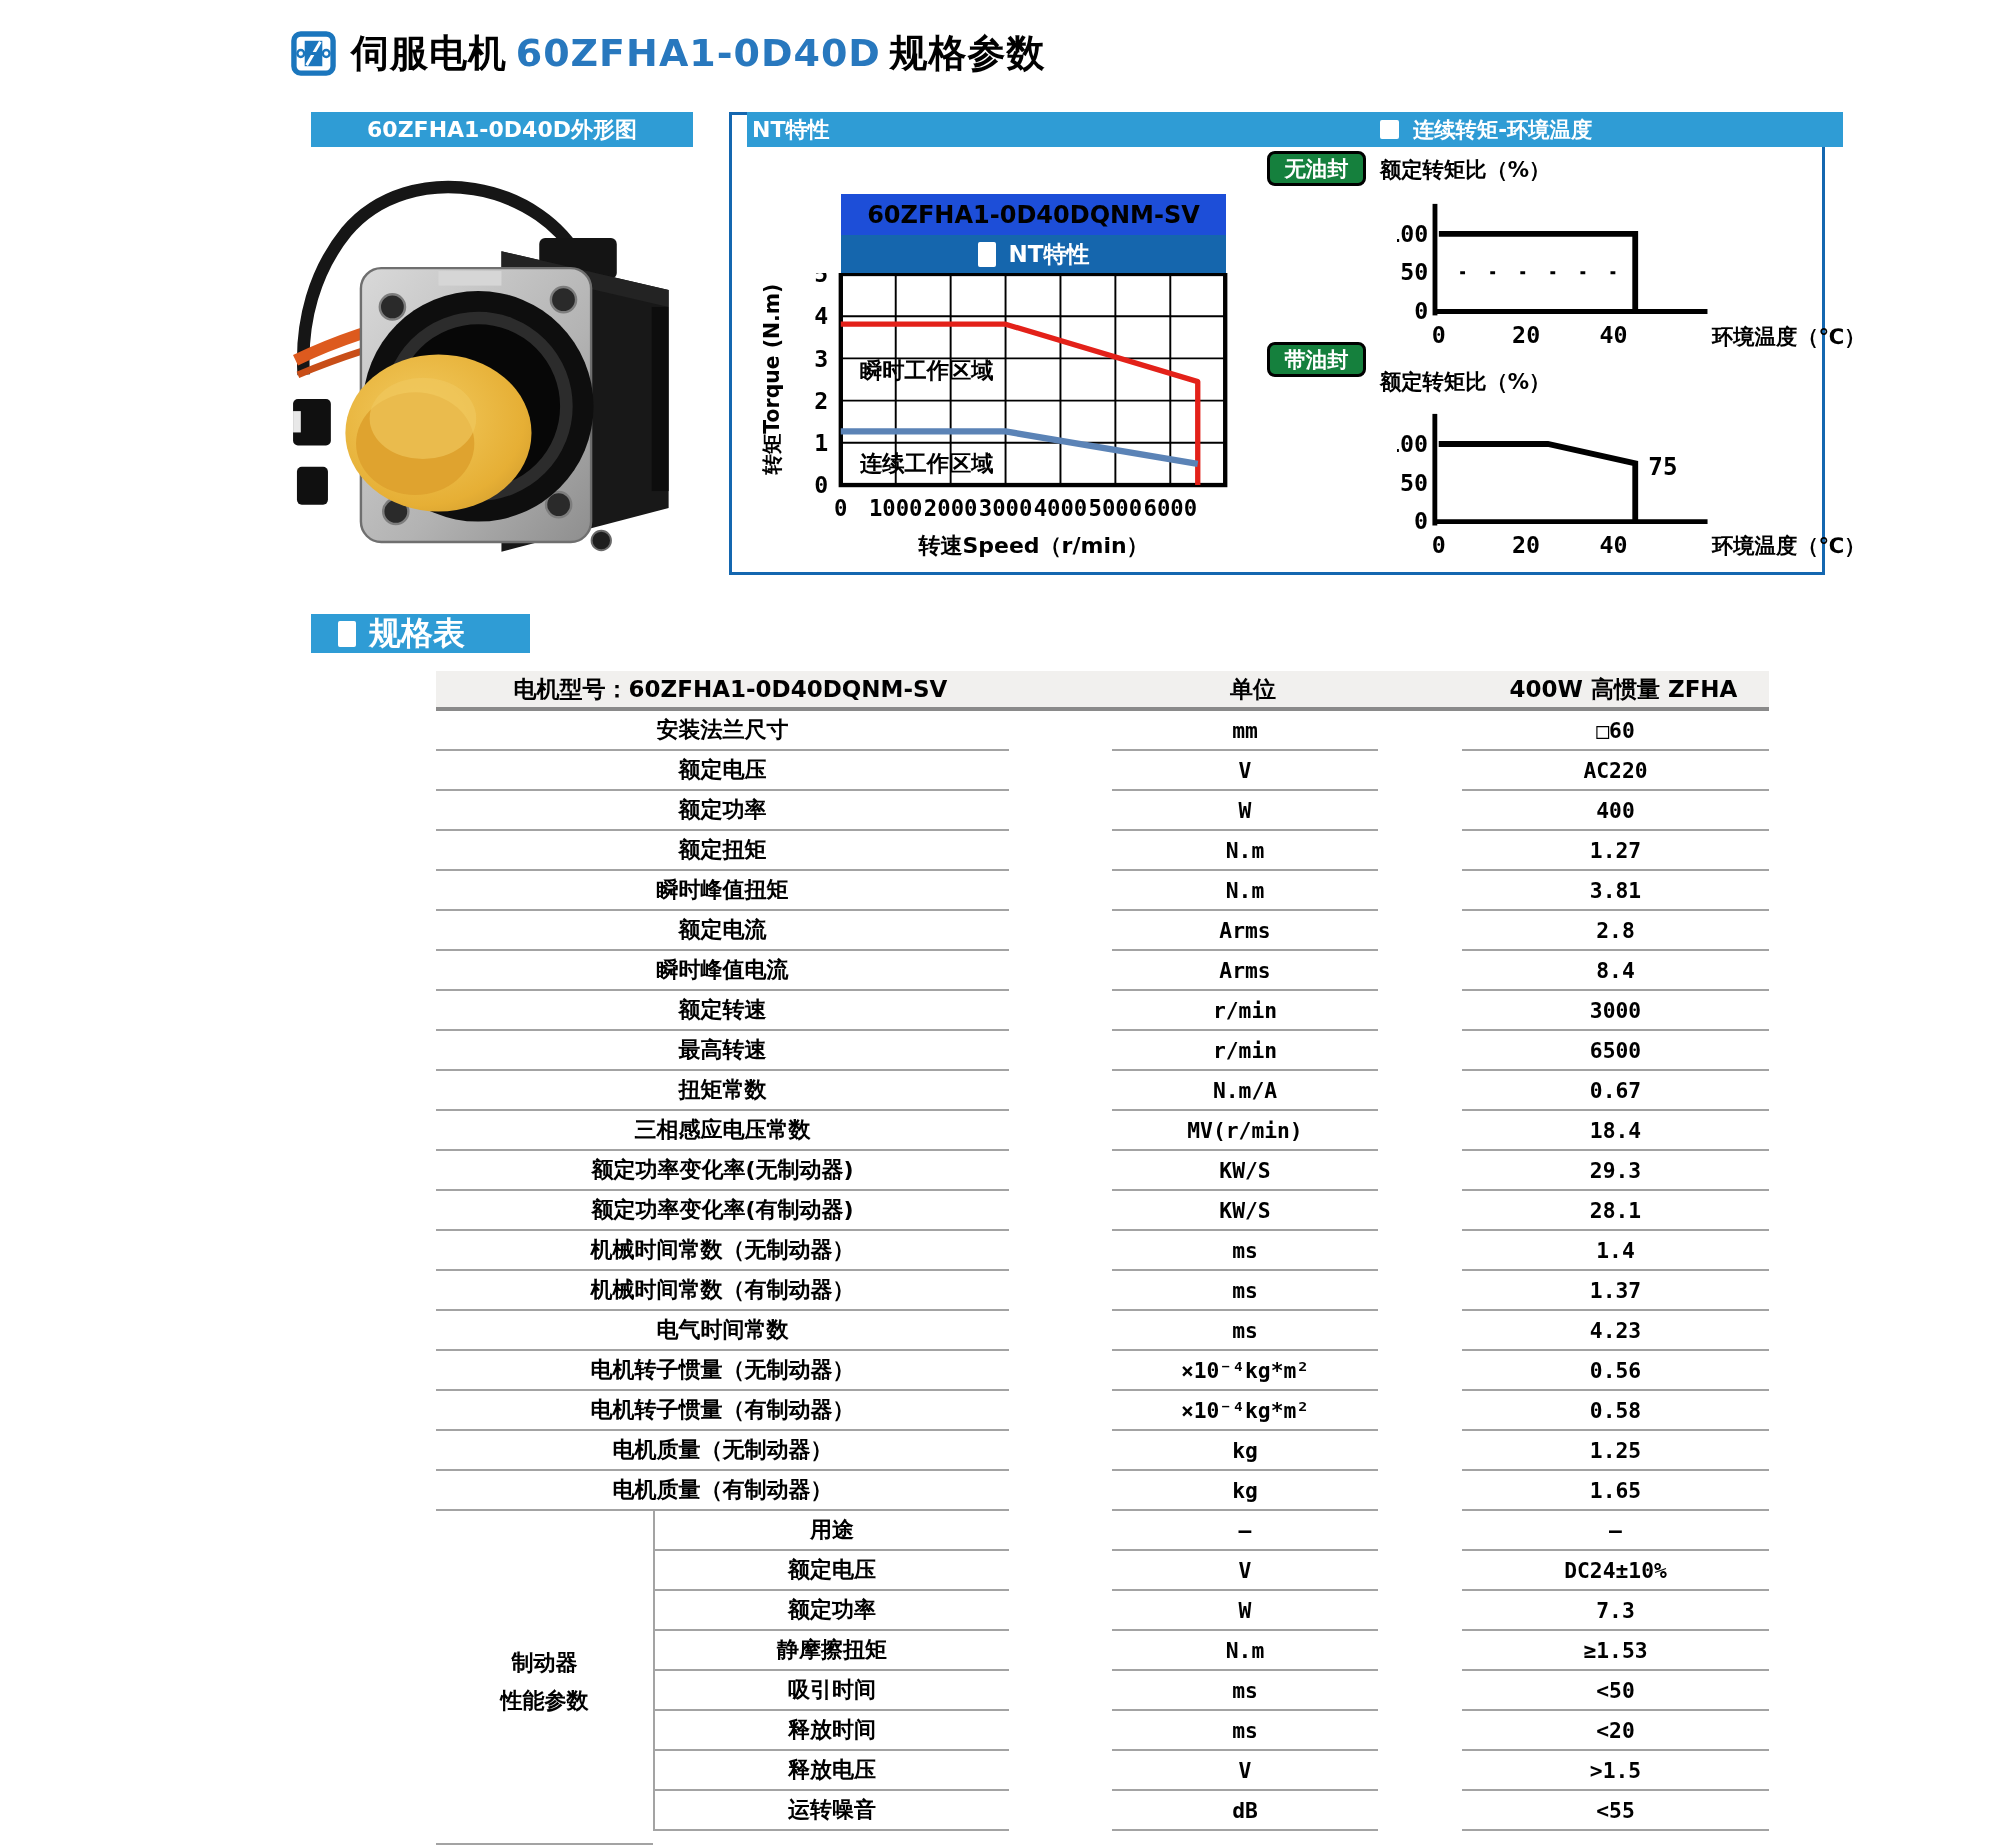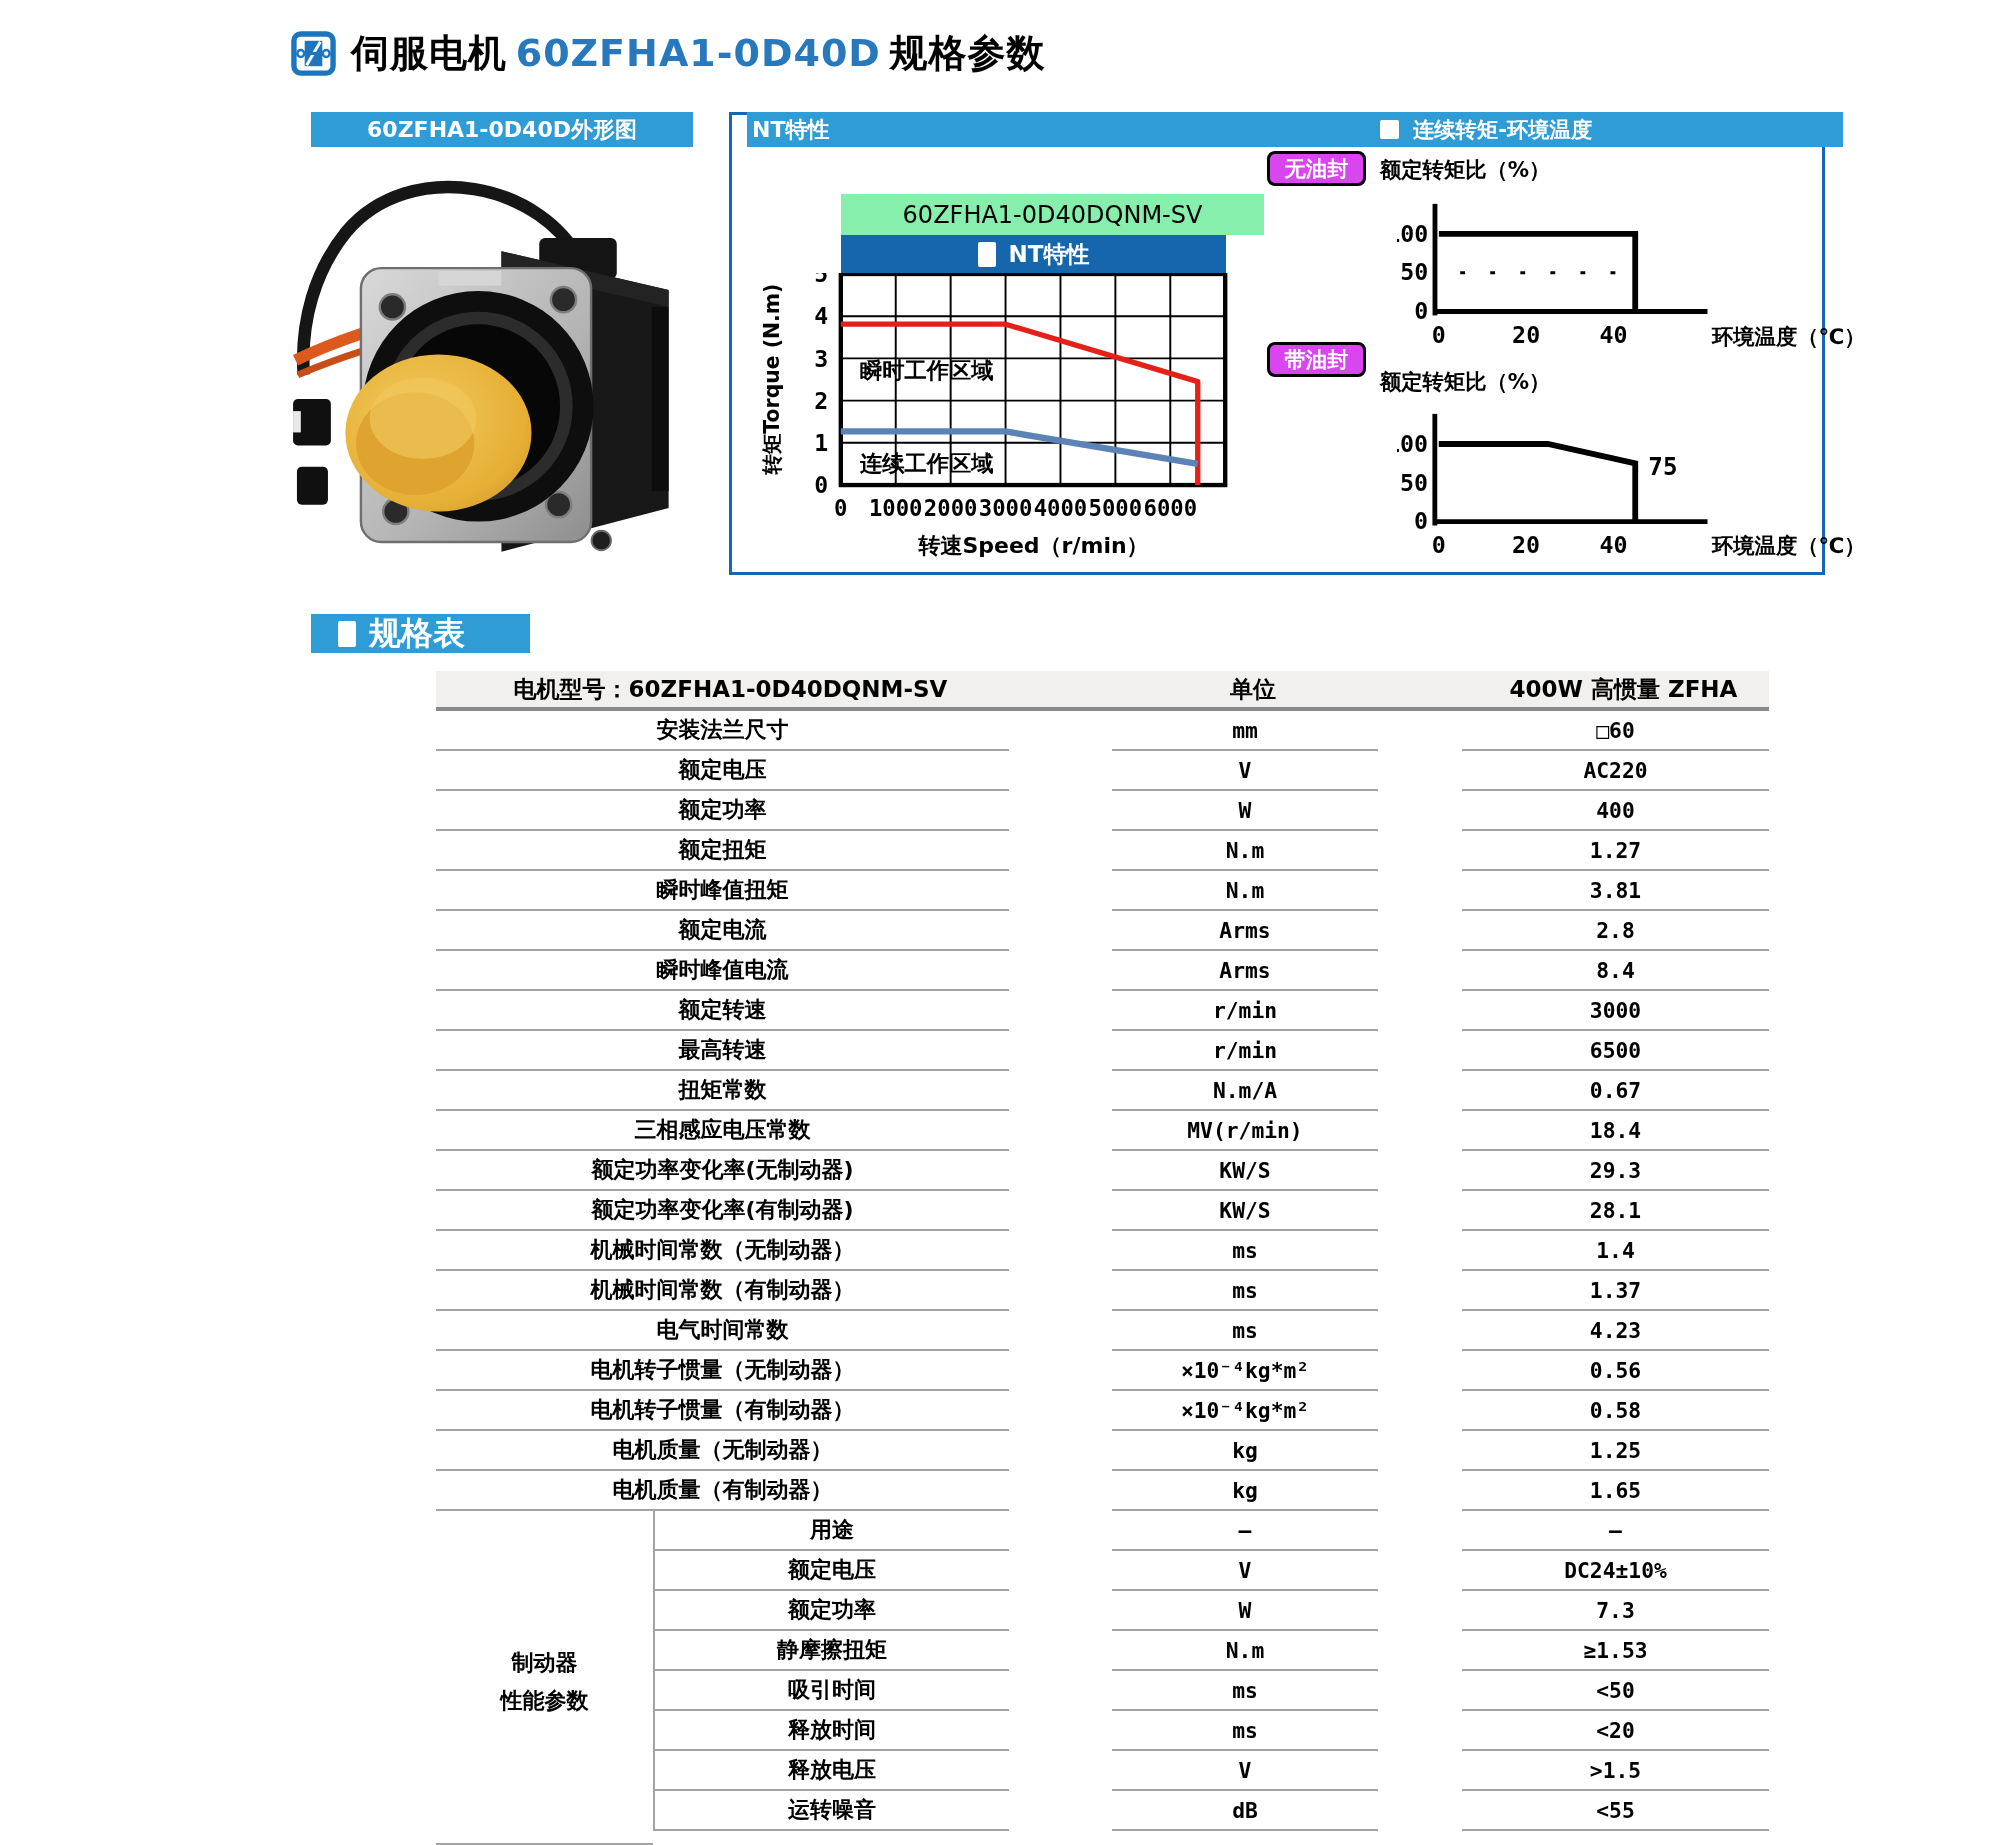--- a/index.html
+++ b/index.html
@@ -16,40 +16,40 @@
       text-align:center;font-size:22px;}
   #nt-panel{left:729px;top:112px;width:1096px;height:463px;
       border:3.9px solid #1467B0;box-sizing:border-box;background:#fff;}
   #nt-panel-bar{left:729px;top:112px;width:1096px;height:35px;}
   #nt-bar-left{left:752px;top:112px;height:35px;line-height:35px;
       color:#fff;font-weight:bold;font-size:22px;}
   #nt-bar-square{left:1380px;top:120px;width:19.4px;height:19.4px;background:#fff;border-radius:1.9px;}
   #nt-bar-right{left:1413px;top:112px;height:35px;line-height:35px;
       color:#fff;font-weight:bold;font-size:21.3px;}
   
-  #nt-title-light{left:841px;top:194px;width:423px;height:41px;background:#86efac;
+  #nt-title-light{left:841px;top:194px;width:385px;height:41px;background:#1d4ed8;
       display:flex;align-items:center;justify-content:center;
-      font-size:24px;font-weight:normal;color:#000;}
+      font-size:24px;font-weight:bold;color:#000;}
   #nt-title-dark{left:841px;top:235px;width:385px;height:39px;background:#1566AD;
       display:flex;align-items:center;justify-content:center;gap:12.6px;
       font-size:23px;font-weight:bold;color:#fff;}
   #nt-title-dark .sq{width:18.4px;height:25px;background:#fff;border-radius:1.9px;}
   
   .axis-label{font-weight:bold;font-size:22px;}
   #nt-xlabel{left:841px;top:531px;width:385px;text-align:center;}
   #nt-ylabel{left:649px;top:367px;width:242px;height:24px;text-align:center;
       transform:rotate(-90deg);font-size:20.4px;font-weight:bold;}
   .ratio-label{font-weight:bold;font-size:21.3px;height:31px;line-height:31px;}
   #ratio-top{left:1380px;top:154px;}
   #ratio-bottom{left:1380px;top:366px;}
   .temp-label{font-weight:bold;font-size:21.3px;}
   #temp-top{left:1712px;top:322px;}
   #temp-bottom{left:1712px;top:531px;}
   
-  .badge{width:99px;height:35px;background:#d946ef;border:3.4px solid #000;
+  .badge{width:99px;height:35px;background:#15803d;border:3.4px solid #000;
       border-radius:7.8px;box-sizing:border-box;color:#fff;font-size:21.3px;font-weight:bold;
       display:flex;align-items:center;justify-content:center;}
   #badge-no-seal{left:1267px;top:151px;}
   #badge-with-seal{left:1267px;top:342px;}
   
   #spec-banner{left:293px;top:614px;width:219px;height:39px;display:flex;
       align-items:center;gap:12.6px;padding-left:27px;box-sizing:border-box;
       font-size:32px;color:#fff;font-weight:bold;}
   #spec-banner .sq{width:18.4px;height:26px;background:#fff;border-radius:1.9px;}
   

